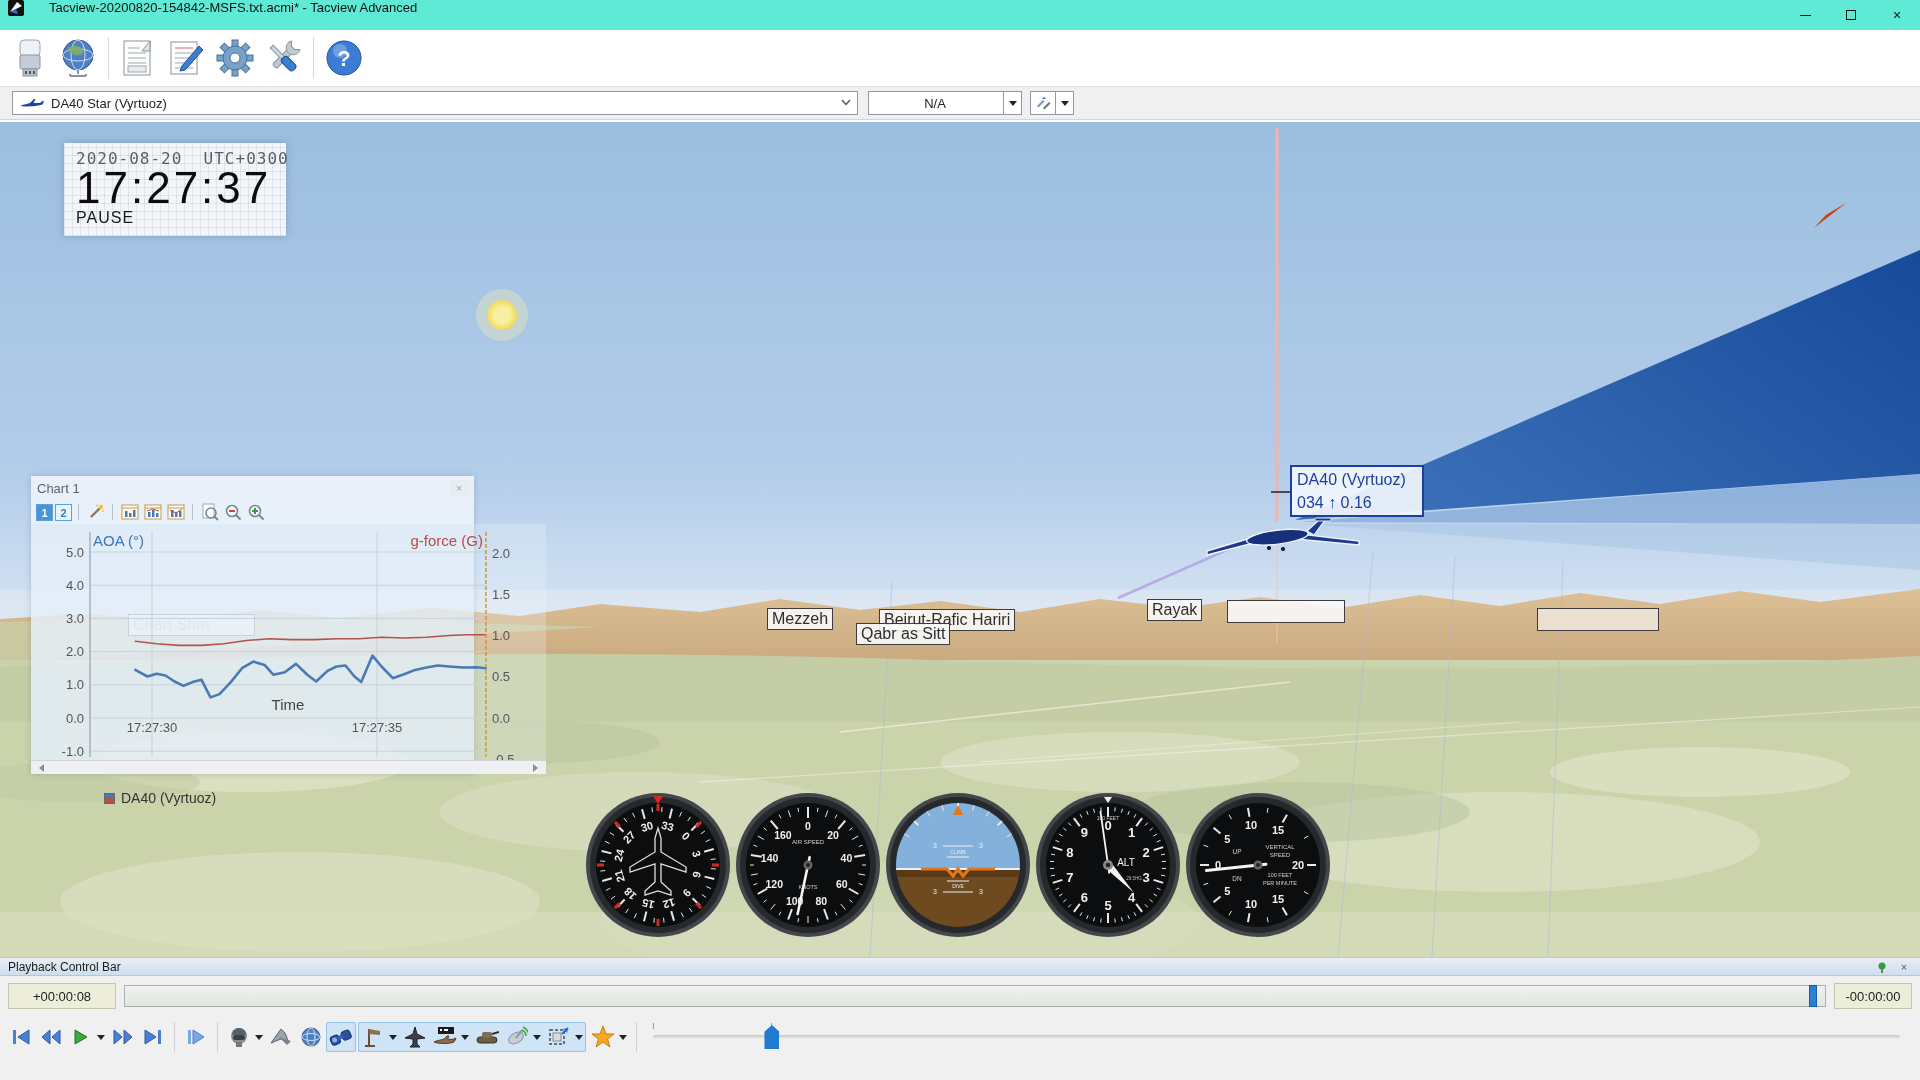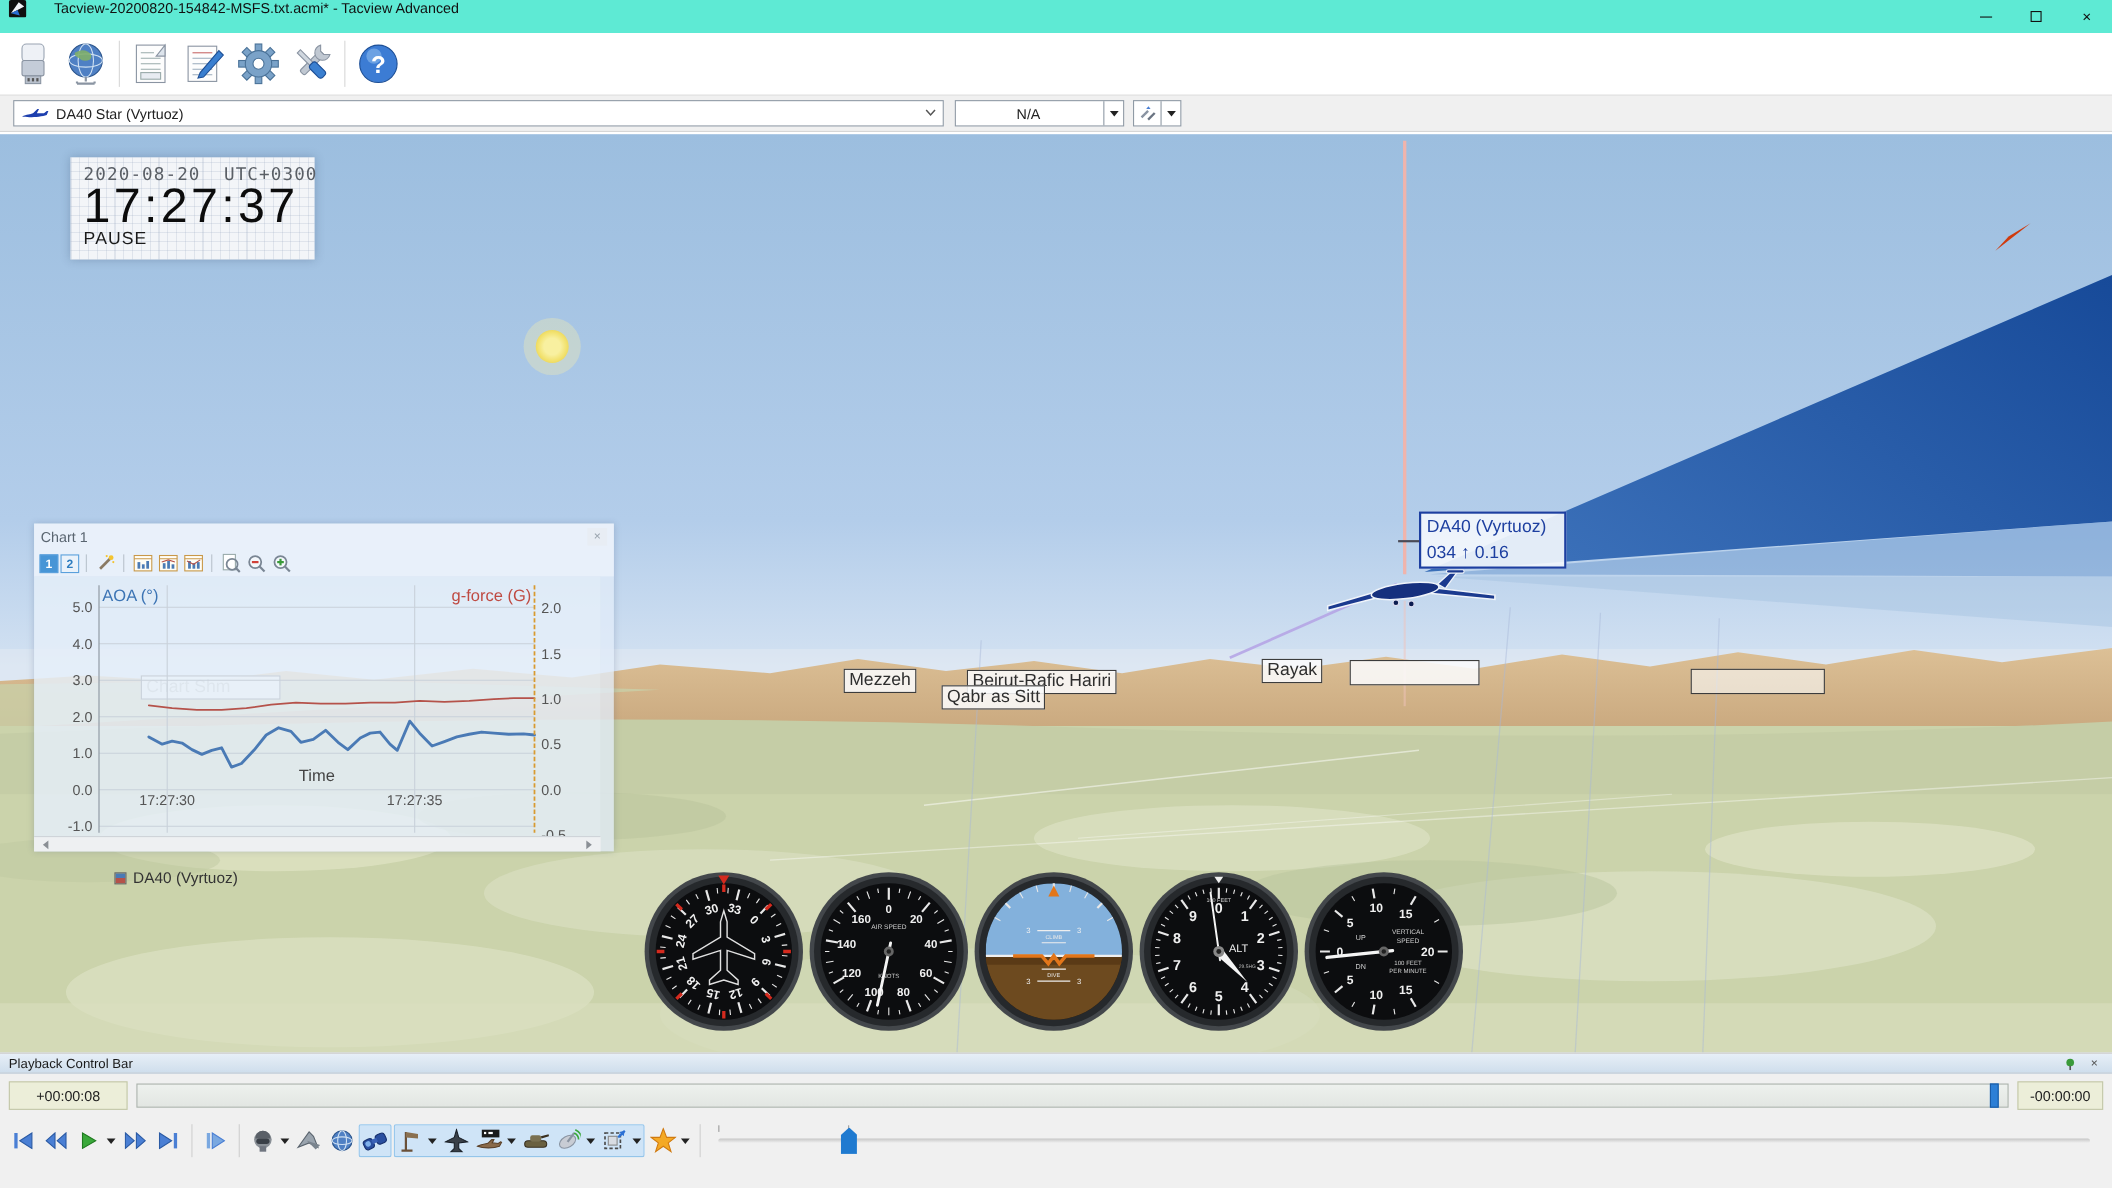--- a/index.html
+++ b/index.html
@@ -47,21 +47,21 @@
   .hud-time { position:absolute; left:37px; top:21px; width:222px; height:93px; z-index:4;
               background-color:#f3f5f8;
               background-image:repeating-linear-gradient(0deg,rgba(150,165,190,.22) 0 1px,transparent 1px 8px),
                                repeating-linear-gradient(90deg,rgba(150,165,190,.22) 0 1px,transparent 1px 8px);
               box-shadow:0 0 8px rgba(40,60,90,.25); padding:6px 10px 0 12px;margin-left:27px; }
   .hud-date { font-family:"DejaVu Sans Mono",monospace; font-size:16px; color:#5a5f66; letter-spacing:1px; white-space:pre; }
   .hud-clock { font-size:44px; color:#0c0c0c; letter-spacing:3px; line-height:44px; margin-top:-2px; }
   .hud-status { font-size:16px; color:#1a1a1a; letter-spacing:1px; margin-top:-1px; }
 
   
-  .chartpanel { position:absolute; left:31px; top:354px; width:527px; height:298px; z-index:6;
+  .chartpanel { position:absolute; left:31px; top:354px; width:443px; height:298px; z-index:6;
                 background:rgba(226,236,248,0.78); box-shadow:0 0 6px rgba(60,80,110,.25); }
   .cp-header { height:24px; background:rgba(234,241,250,0.92); display:flex; align-items:center; padding:0 6px; }
   .cp-title { font-size:13px; color:#5a6570; flex:1; }
   .cp-close { width:18px; height:16px; background:#e8edf4; color:#9aa4ae; font-size:11px; text-align:center; line-height:16px; }
   .cp-toolbar { height:24px; display:flex; align-items:center; padding:0 4px; background:rgba(234,241,250,0.85); }
   .cp-page { width:17px; height:17px; font-size:11px; font-weight:bold; text-align:center; line-height:17px; margin:0 1px; border:1px solid #5aa0dc; }
   .cp-page.on { background:#4795d6; color:#fff; }
   .cp-page.off { background:#eaf2fa; color:#2f7ec0; }
   .cp-sep { width:1px; height:16px; background:#b8c2cc; margin:0 5px; }
   .cp-btn { width:21px; height:19px; display:flex; align-items:center; justify-content:center; margin:0 1px; }

